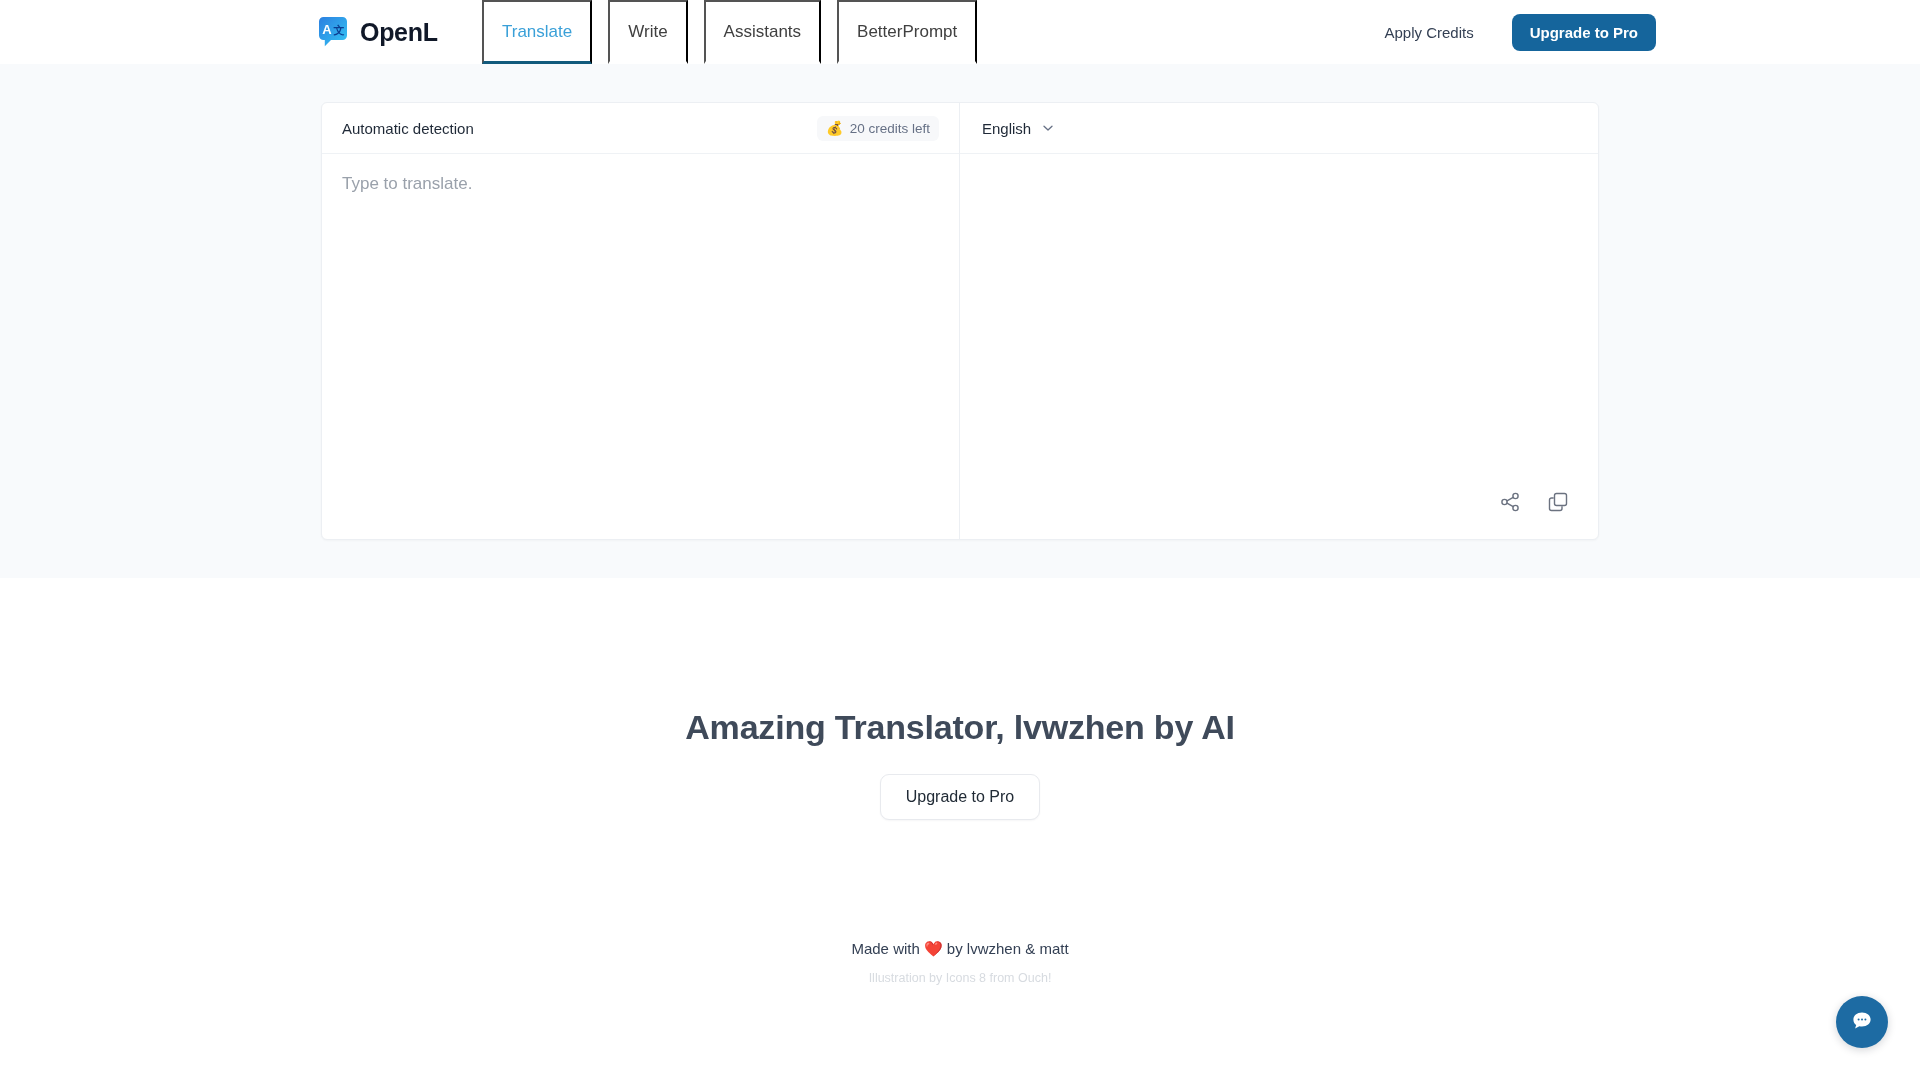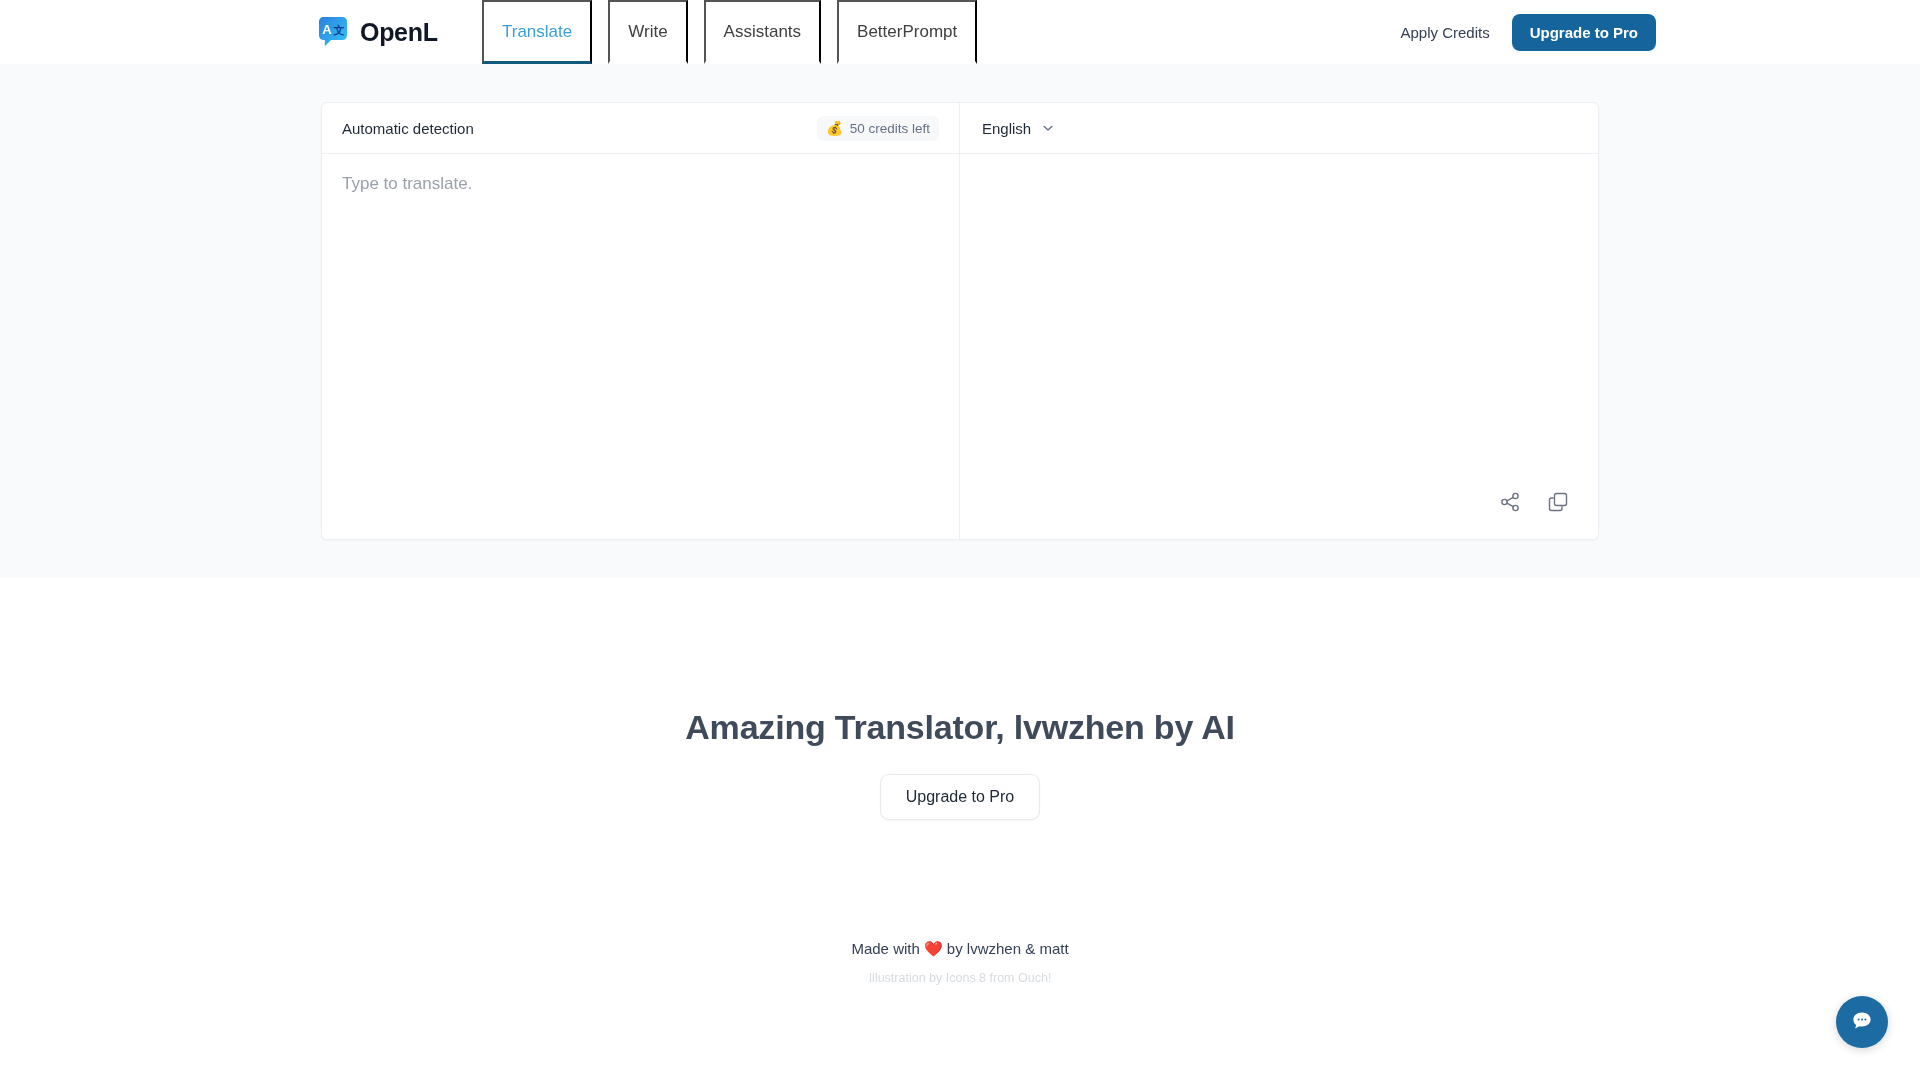--- a/index.html
+++ b/index.html
@@ -82,21 +82,21 @@
     border-bottom-color: #125a7c;
   }
 
   .header-right {
     position: absolute;
     right: 264px;
     top: 0;
     height: 64px;
     display: flex;
     align-items: center;
-    gap: 18px;
+    gap: 34px;
   }
   .apply-credits {
     font-size: 15px;
     color: #344054;
     cursor: pointer;
     background: none;
     border: none;
     font-family: inherit;
     padding: 6px 4px;
   }
@@ -341,21 +341,21 @@
 </header>
 
 <section class="body-area">
   <div class="card">
 
     <div class="pane left">
       <div class="pane-head">
         <span class="lang-label">Automatic detection</span>
         <span class="credits-badge">
           <span class="credits-emoji">💰</span>
-          <span>50 credits left</span>
+          <span>20 credits left</span>
         </span>
       </div>
       <div class="pane-body">
         <textarea class="textarea-fake" placeholder="Type to translate." style=""></textarea>
       </div>
     </div>
 
     <div class="pane right">
       <div class="pane-head">
         <span class="lang-select">

